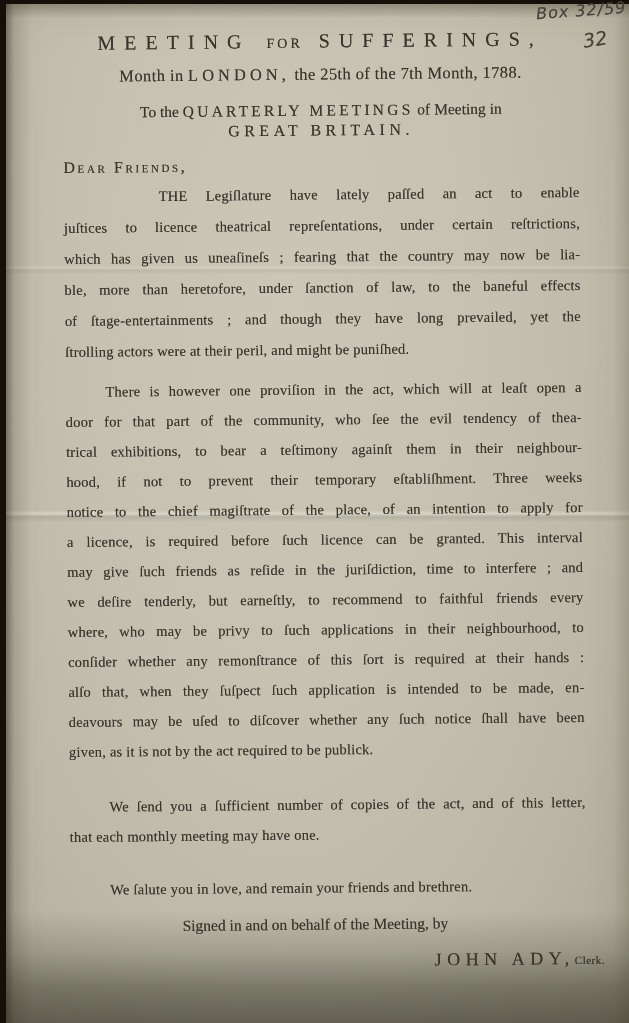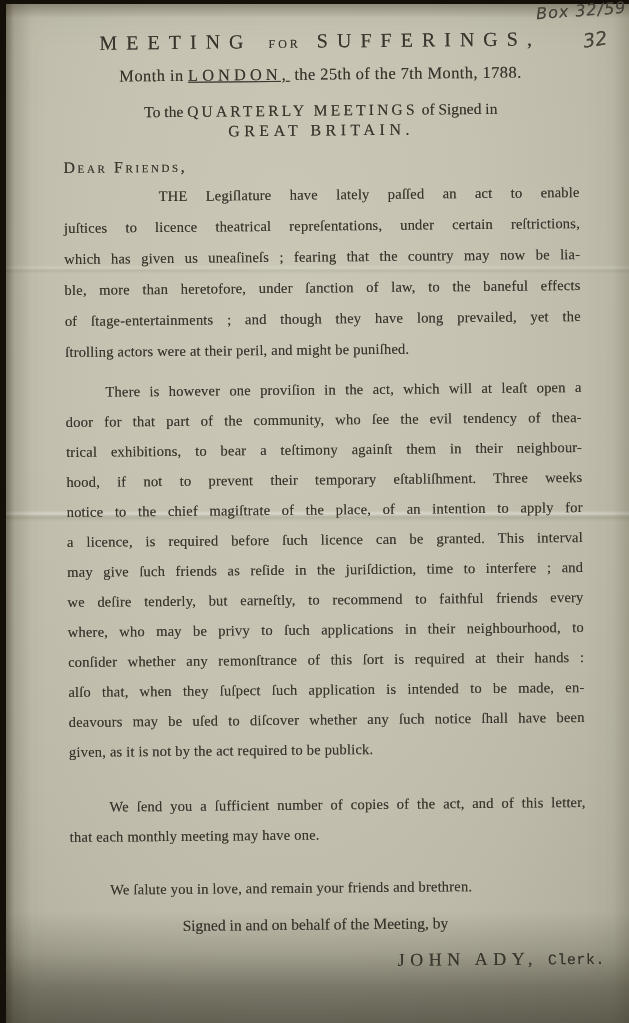--- a/index.html
+++ b/index.html
@@ -33,24 +33,24 @@
 
   .content{
     position:absolute;left:56px;top:22px;width:516px;
     transform:rotate(-0.55deg);transform-origin:top left;
     color:#39342c;
     text-shadow:0 0 0.5px rgba(45,40,32,0.55);
   }
 
   .title{margin:6px 0 0 0;text-align:center;font-weight:normal;
          font-size:20px;letter-spacing:9px;white-space:nowrap;}
-  .title .connector{font-variant:small-caps;font-size:17px;letter-spacing:3px;margin:0 2px;}
+  .title .connector{font-variant:small-caps;font-size:20px;letter-spacing:3px;margin:0 2px;}
 
   .dateline{margin-top:12px;text-align:center;font-size:16.5px;letter-spacing:0.4px;white-space:nowrap;}
-  .dateline .caps{letter-spacing:4px;text-decoration:underline;}
+  .dateline .caps{letter-spacing:4px;}
 
   .addressee{margin-top:17px;text-align:center;font-size:15.5px;white-space:nowrap;}
   .addressee .caps{letter-spacing:3.2px;}
   .addressee2{margin-top:2px;text-align:center;font-size:16px;letter-spacing:4.5px;white-space:nowrap;}
 
   .salutation{margin-top:17px;font-variant:small-caps;font-size:16px;letter-spacing:2.6px;}
 
   .para{font-size:14.5px;letter-spacing:0.2px;}
   .para .tline{line-height:31px;text-align:justify;text-align-last:justify;}
   .para .tline.last{text-align-last:left;}
@@ -60,21 +60,21 @@
   .p2 .tline:first-child{text-indent:40px;}
   .p3{margin-top:25px;} .p3 .tline{line-height:30px;}
   .p3 .tline:first-child{text-indent:40px;}
   .p4{margin-top:23px;} .p4 .tline{line-height:30px;}
   .p4 .tline:first-child{text-indent:40px;}
 
   .signoff{margin-top:7px;font-size:15.5px;padding-left:112px;line-height:30px;}
 
   .signature{margin-top:11px;margin-right:-18px;text-align:right;white-space:nowrap;}
   .signature .name{font-size:18px;letter-spacing:5.5px;}
-  .signature .role{font-size:15px;margin-left:10px;letter-spacing:0.5px;font-family:Liberation Mono, monospace;}
+  .signature .role{font-size:11px;letter-spacing:0.5px;}
 
   .handwriting{
     position:absolute;color:#48423a;
     font-family:"DejaVu Sans","Liberation Sans",sans-serif;
     font-style:italic;text-shadow:0 0 0.6px rgba(60,54,46,0.5);
   }
   .hw-box{top:-3px;right:3px;font-size:16px;letter-spacing:1px;transform:rotate(-4deg);}
   .hw-num{top:24px;right:22px;font-size:19px;transform:rotate(-9deg);}
 </style>
 </head>
@@ -85,21 +85,21 @@
 
     <div class="handwriting hw-box">Box 32/59</div>
     <div class="handwriting hw-num">32</div>
 
     <div class="content">
 
       <h1 class="title"><span>MEETING</span> <span class="connector">for</span> <span>SUFFERINGS,</span></h1>
 
       <div class="dateline"><span>Month in</span> <span class="caps">LONDON,</span> <span>the 25th of the 7th Month, 1788.</span></div>
 
-      <div class="addressee"><span>To the</span> <span class="caps">QUARTERLY MEETINGS</span> <span>of Signed in</span></div>
+      <div class="addressee"><span>To the</span> <span class="caps">QUARTERLY MEETINGS</span> <span>of Meeting in</span></div>
 
       <div class="addressee2">GREAT BRITAIN.</div>
 
       <div class="salutation">Dear Friends,</div>
 
       <div class="para p1">
           <div class="tline">THE Legiſlature have lately paſſed an act to enable</div>
           <div class="tline">juſtices to licence theatrical repreſentations, under certain reſtrictions,</div>
           <div class="tline">which has given us uneaſineſs ; fearing that the country may now be lia-</div>
           <div class="tline">ble, more than heretofore, under ſanction of law, to the baneful effects</div>

